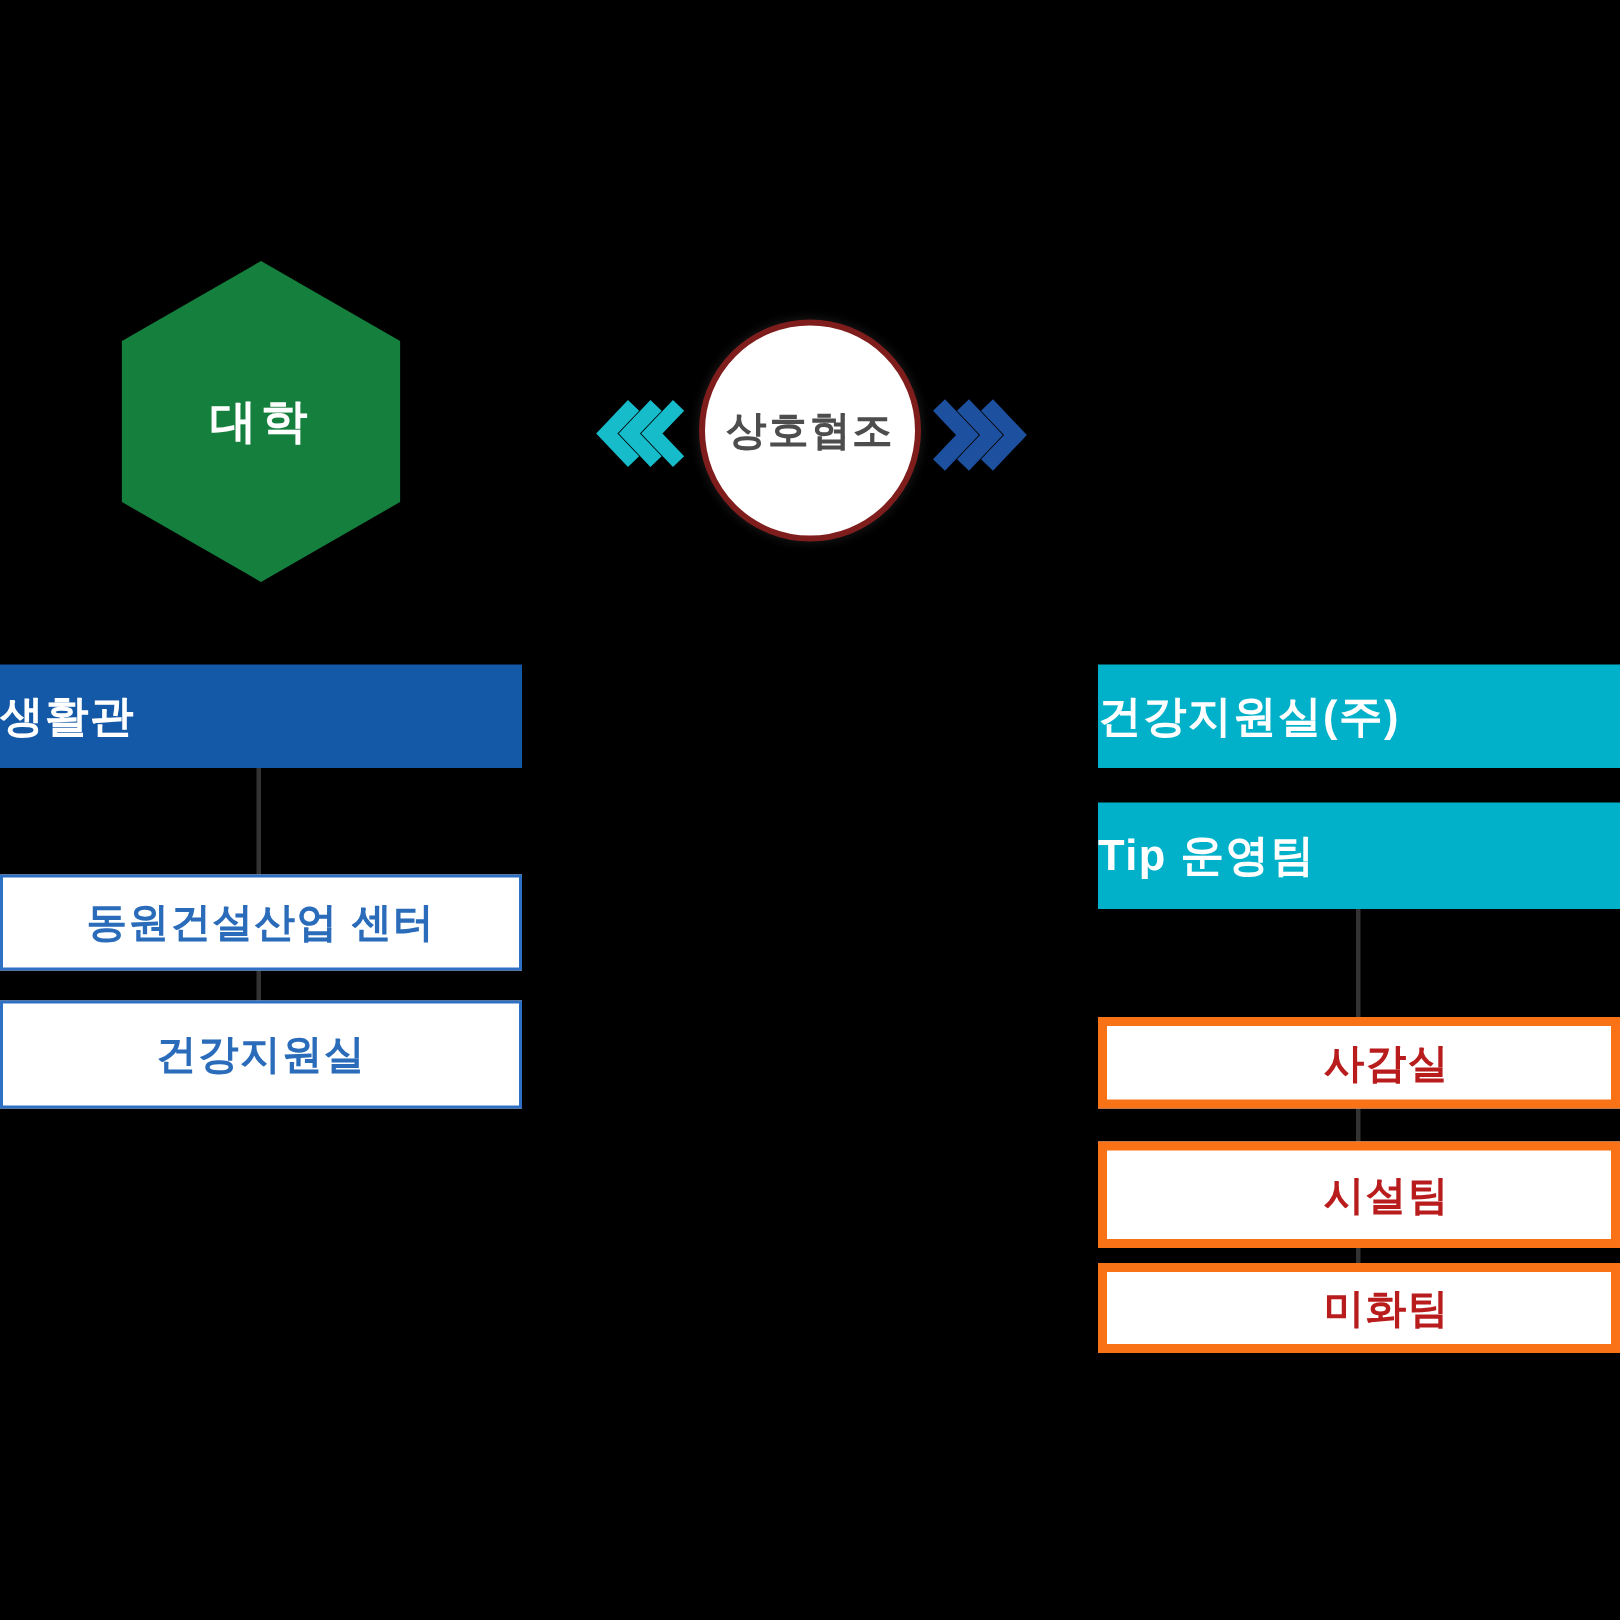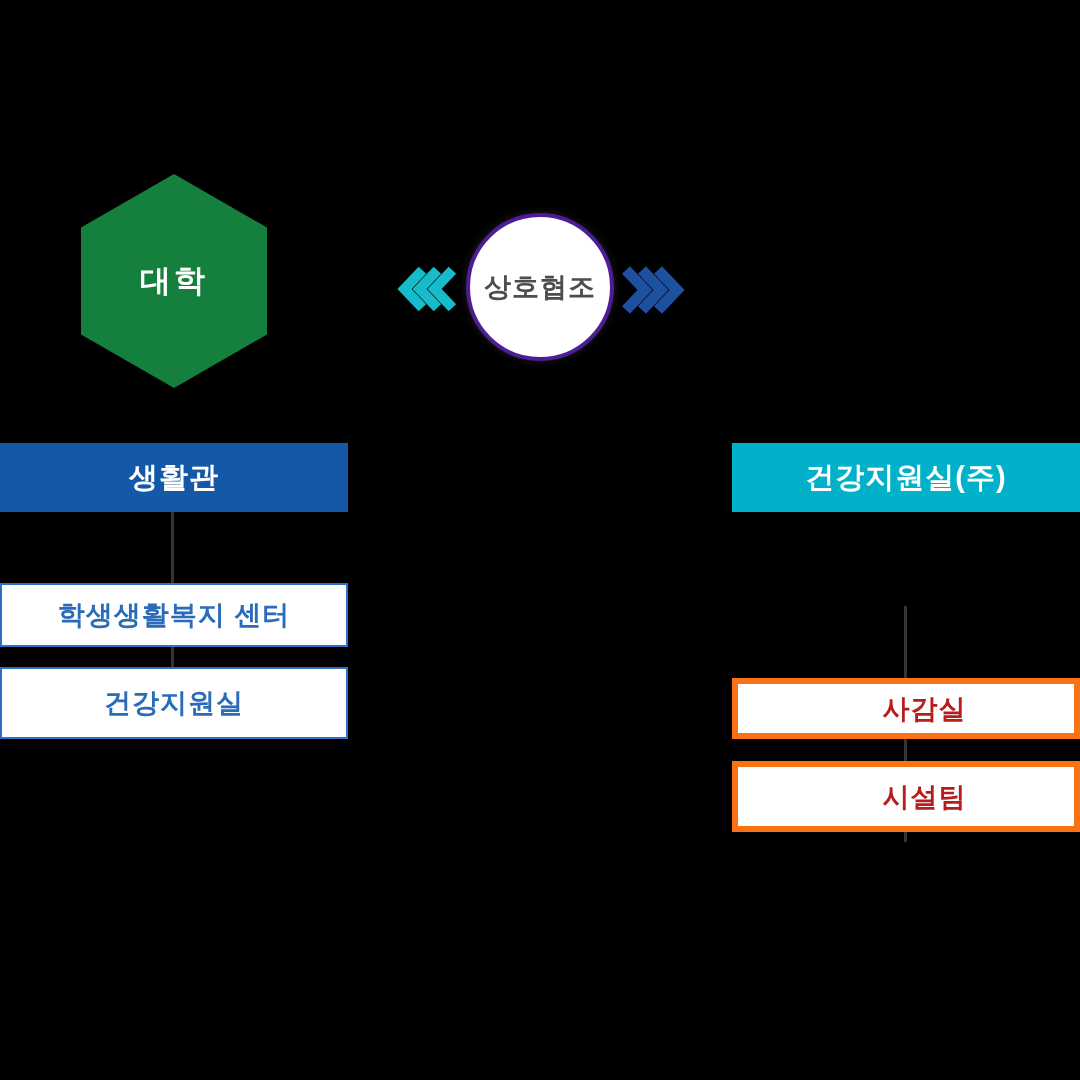--- a/index.html
+++ b/index.html
@@ -32,42 +32,41 @@
     font-weight: 700;
     letter-spacing: 3px;
     text-align: center;
   }
 
   
   .coop-circle {
     width: 140px;
     height: 140px;
     background: #ffffff;
-    border: 4px solid #4c1d95;
+    border: 4px solid #7f1d1d;
     border-radius: 50%;
     display: flex;
     align-items: center;
     justify-content: center;
     box-shadow: 0 0 8px rgba(255,255,255,0.12);
   }
   .coop-label {
     color: #4d4d4d;
     font-size: 27px;
     font-weight: 600;
     letter-spacing: 1px;
   }
 
   
   .chevrons { overflow: visible; }
 
   
   .bar {
     display: flex;
     align-items: center;
-    justify-content: center;
     color: #ffffff;
     font-size: 29px;
     font-weight: 600;
     letter-spacing: 1px;
   }
   .bar-blue { background: #1459a7; }
   .bar-teal { background: #00b1c9; }
 
   
   .node-box {
@@ -102,21 +101,21 @@
 
   <div class="abs hex hex-blue" style="left:81px; top:174px; width:186px; height:214px;">
     <span class="hex-label">대학</span>
   </div>
 
   <div class="abs bar bar-blue" style="left:0px; top:443px; width:348px; height:69px;">
     <span>생활관</span>
   </div>
 
   <div class="abs node-box node-blue" style="left:0px; top:583px; width:348px; height:64px;">
-    <span>학생생활복지 센터</span>
+    <span>동원건설산업 센터</span>
   </div>
 
   <div class="abs node-box node-blue" style="left:0px; top:667px; width:348px; height:72px;">
     <span>건강지원실</span>
   </div>
 
   <svg class="abs chevrons" style="left:398px; top:266px;" width="60" height="46" viewBox="0 0 64 46">
     <g fill="none" stroke="#17bccb" stroke-width="11" stroke-linejoin="miter">
       <path d="M58 3 L39 23 L58 43" transform="translate(-32 0)"></path>
       <path d="M58 3 L39 23 L58 43" transform="translate(-16 0)"></path>
@@ -134,23 +133,29 @@
       <path d="M6 3 L25 23 L6 43" transform="translate(16 0)"></path>
       <path d="M6 3 L25 23 L6 43" transform="translate(32 0)"></path>
     </g>
   </svg>
 
 
   <div class="abs bar bar-teal" style="left:732px; top:443px; width:348px; height:69px;">
     <span>건강지원실(주)</span>
   </div>
 
+  <div class="abs bar bar-teal" style="left:732px; top:535px; width:348px; height:71px;">
+    <span>Tip 운영팀</span>
+  </div>
 
   <div class="abs node-box node-teal" style="left:732px; top:678px; width:348px; height:61px;">
     <span>사감실</span>
   </div>
 
   <div class="abs node-box node-teal" style="left:732px; top:761px; width:348px; height:71px;">
     <span>시설팀</span>
   </div>
 
+  <div class="abs node-box node-teal" style="left:732px; top:842px; width:348px; height:60px;">
+    <span>미화팀</span>
+  </div>
 
 </div>
 
 </body></html>

